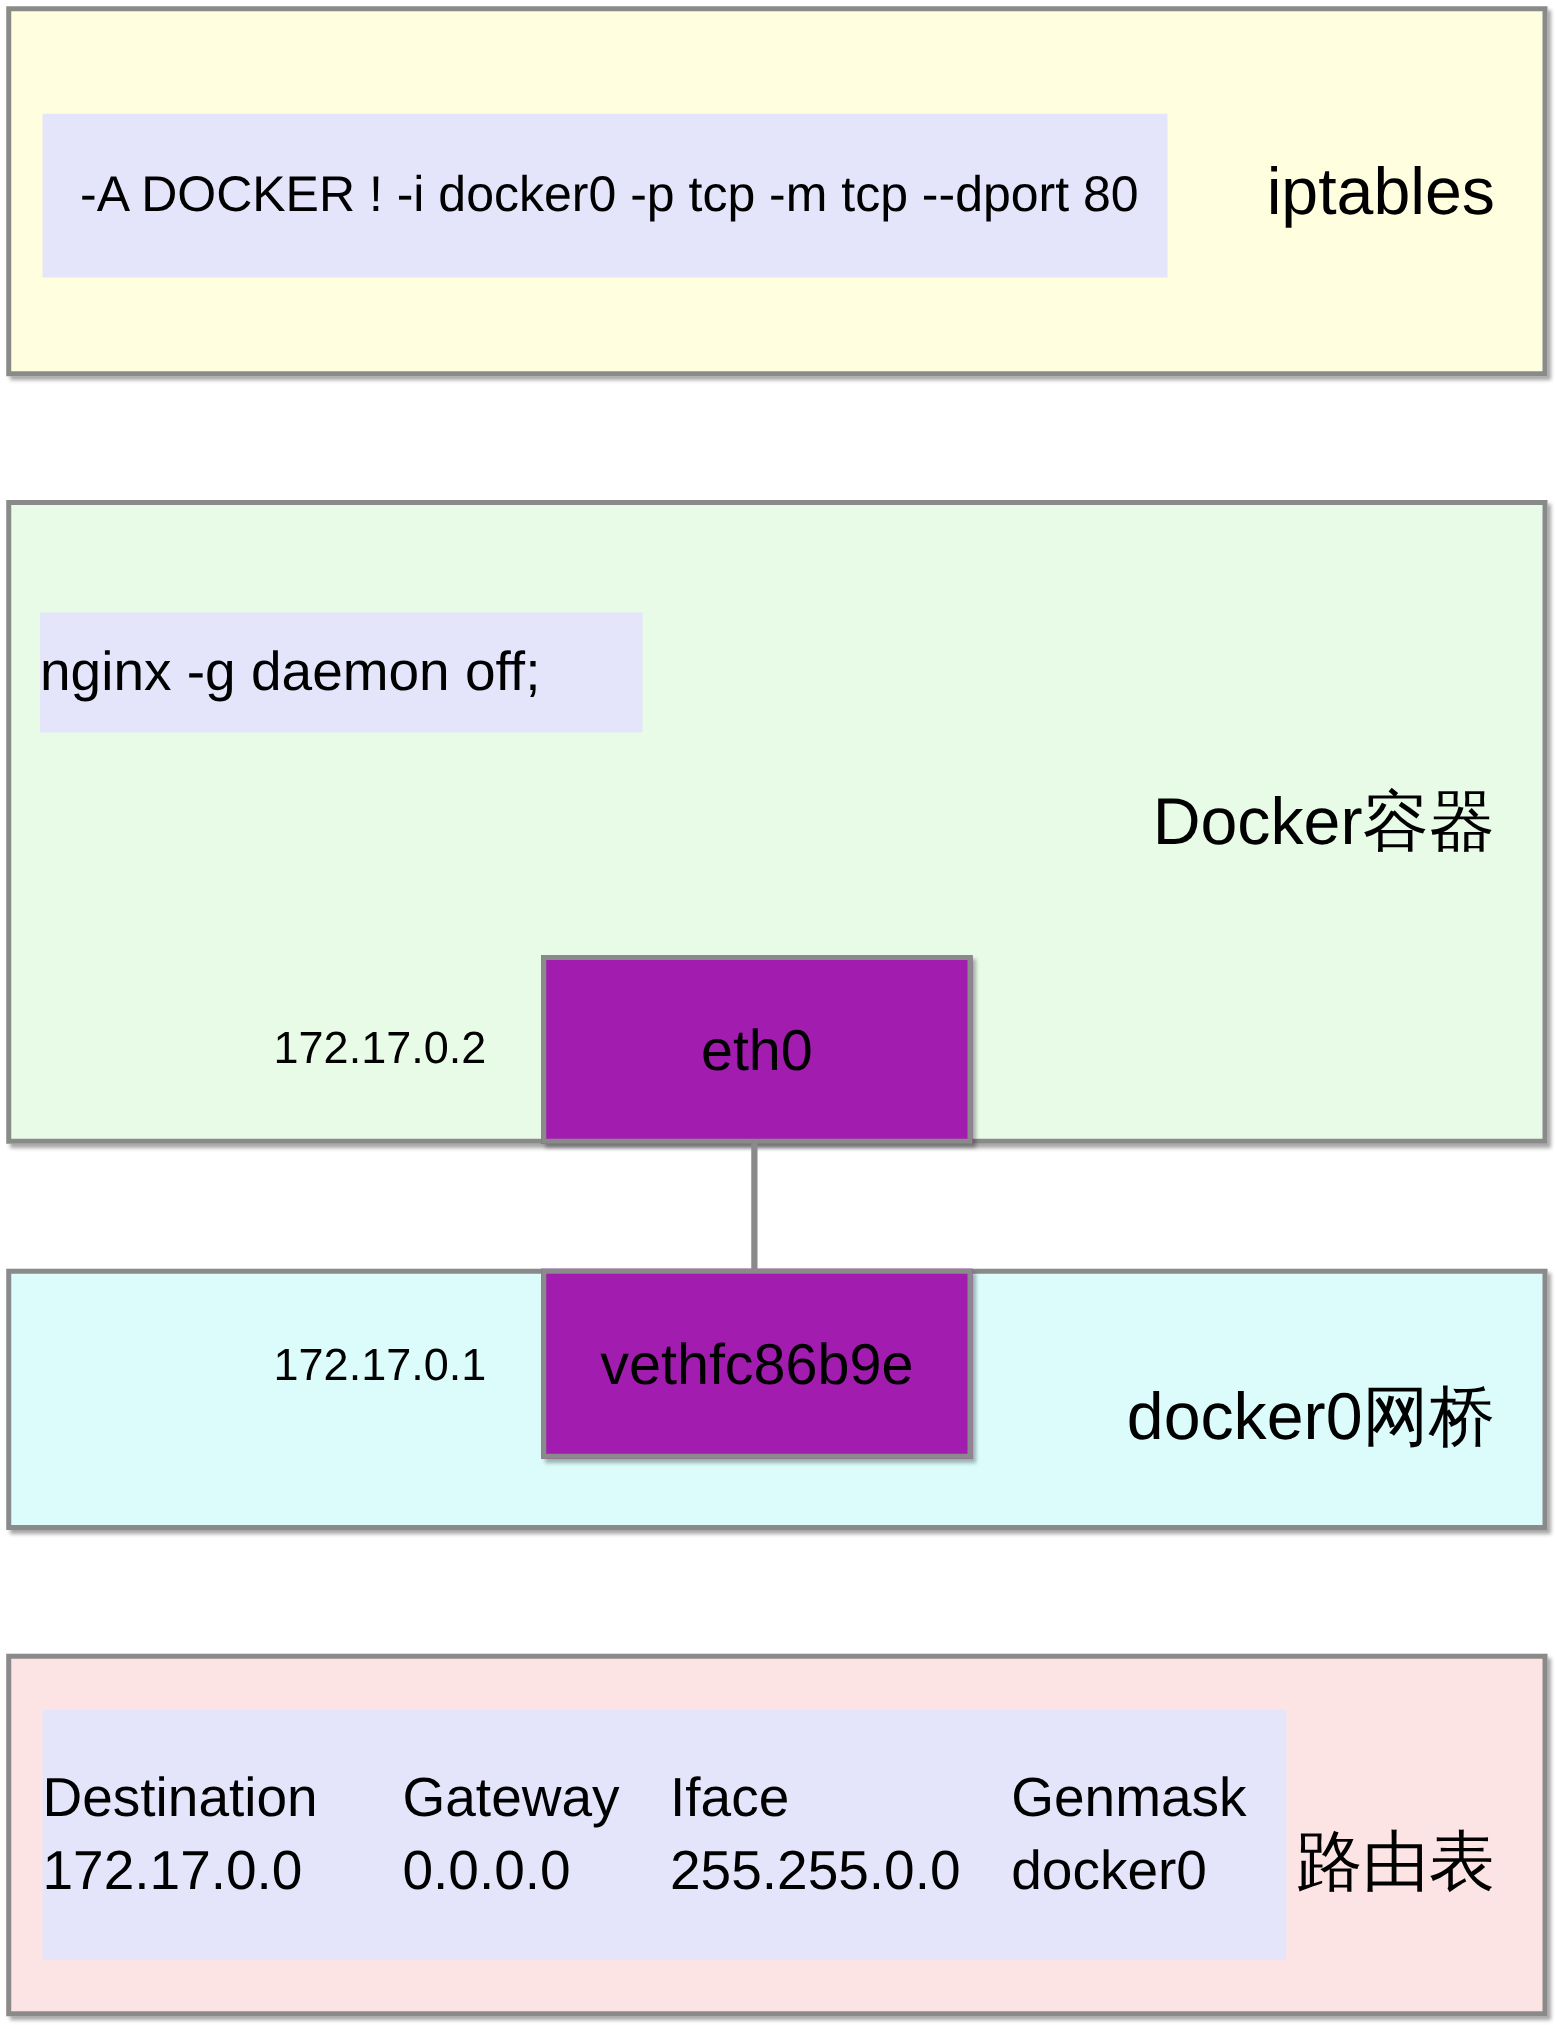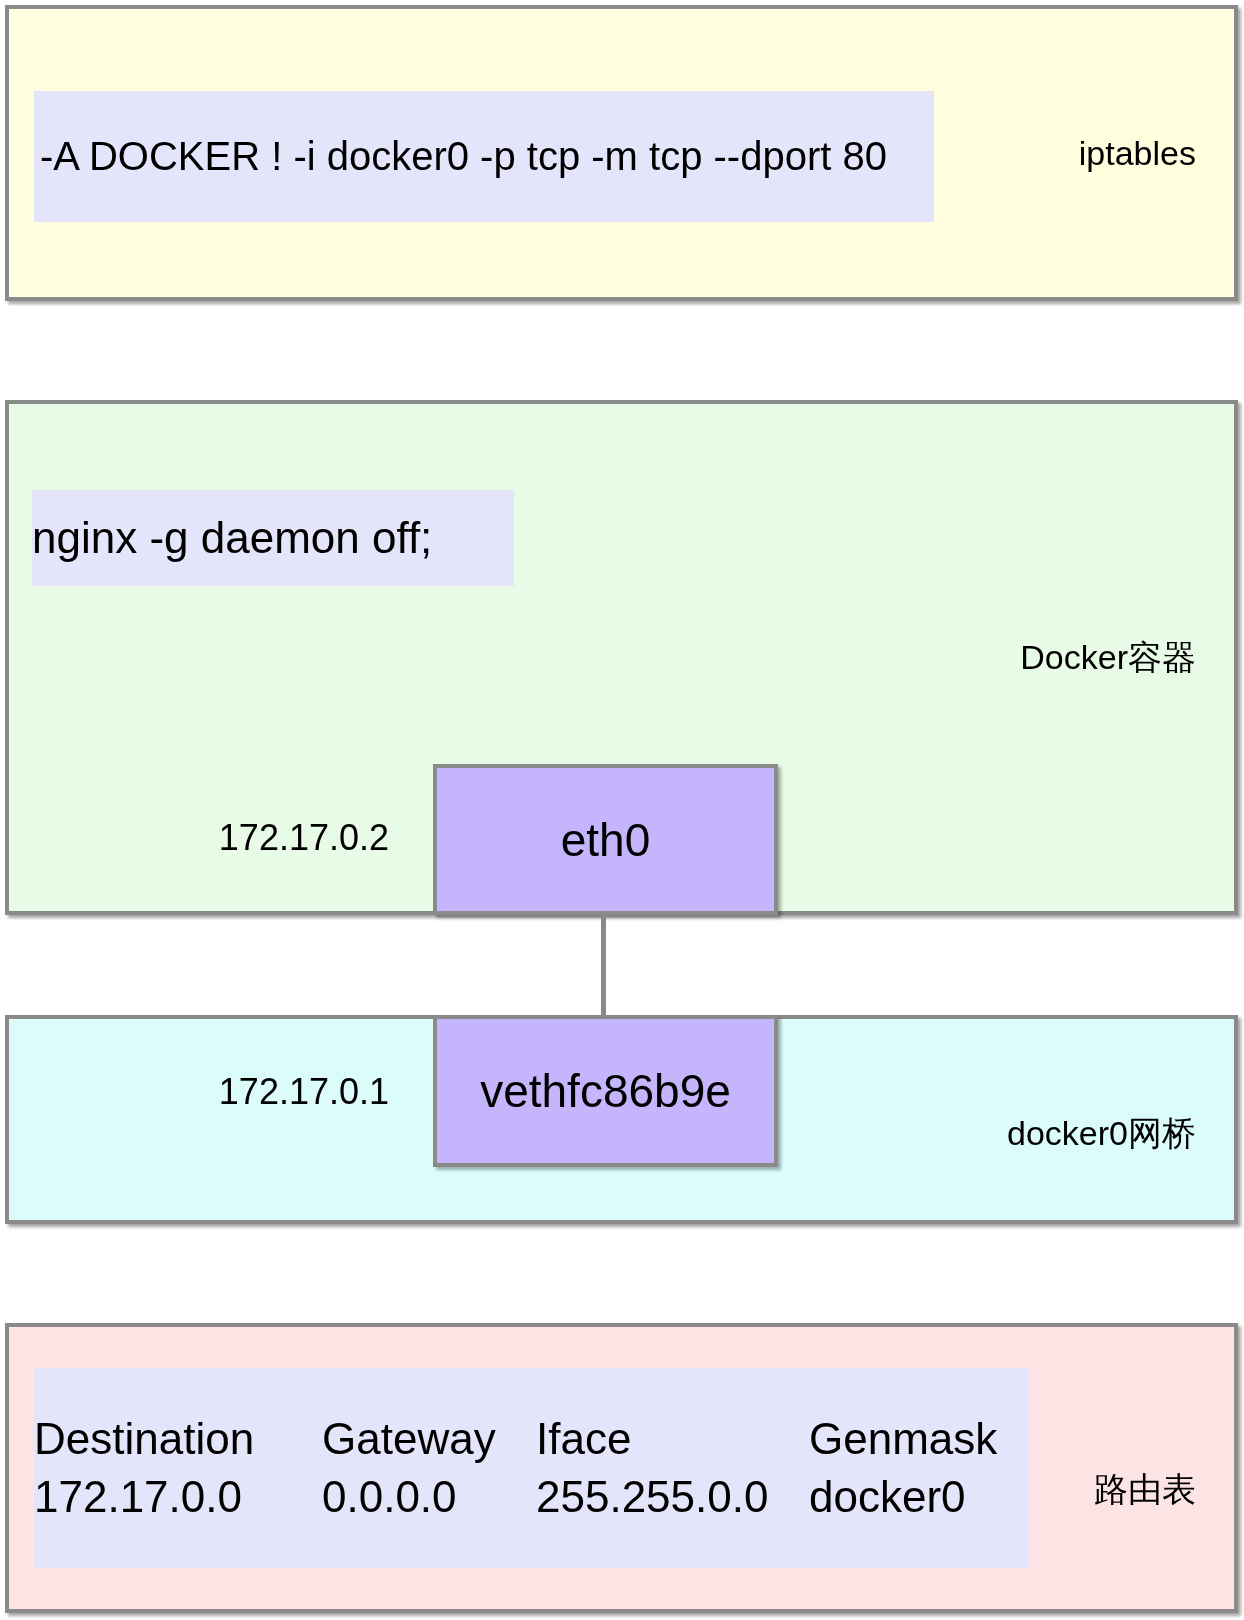--- a/index.html
+++ b/index.html
@@ -23,38 +23,38 @@
   }
   .box-yellow { top: 5px;    height: 296px; background: #ffffe0; }
   .box-green  { top: 400px;  height: 515px; background: #e8fbe7; }
   .box-cyan   { top: 1015px; height: 209px; background: #dcfbfb; }
   .box-pink   { top: 1323px; height: 290px; background: #fde4e4; }
 
   .side-label {
     position: absolute;
     top: 0; right: 38px; height: 100%;
     display: flex; align-items: center;
-    font-size: 34px;
+    font-size: 53px;
     white-space: nowrap;
     text-align: right;
   }
   .route-side-label { padding-top: 44px; font-family: Liberation Serif, serif; }
   .bridge-side-label { padding-top: 28px; }
 
   .lavender {
     position: absolute;
     background: #e4e4fb;
     display: flex;
     flex-direction: column;
     justify-content: center;
   }
   .iptables-code {
     left: 25px; top: 82px;
     width: 900px; height: 131px;
-    padding-left: 6px;
+    padding-left: 30px;
     font-size: 40px; line-height: 53px;
     white-space: nowrap;
   }
   .nginx-code {
     left: 23px; top: 86px;
     width: 482px; height: 96px;
     font-size: 44px;
     white-space: nowrap;
   }
   .route-table {
@@ -65,21 +65,21 @@
   .rt-grid {
     display: grid;
     grid-template-columns: 288px 214px 273px 1fr;
     line-height: 58px;
     white-space: nowrap;
   }
 
   .iface-box {
     position: absolute;
     width: 345px;
-    background: #c4b5fd;
+    background: #a21caf;
     border: 4px solid #8a8a8a;
     box-shadow: 3px 3px 3px rgba(0,0,0,0.3);
     display: flex; align-items: center; justify-content: center;
     font-size: 46px;
   }
   .eth0-box  { left: 424px; bottom: -4px; height: 151px; }
   .veth-box  { left: 424px; top: -4px;    height: 152px; justify-content: center; }
 
   .ip-label {
     position: absolute;

